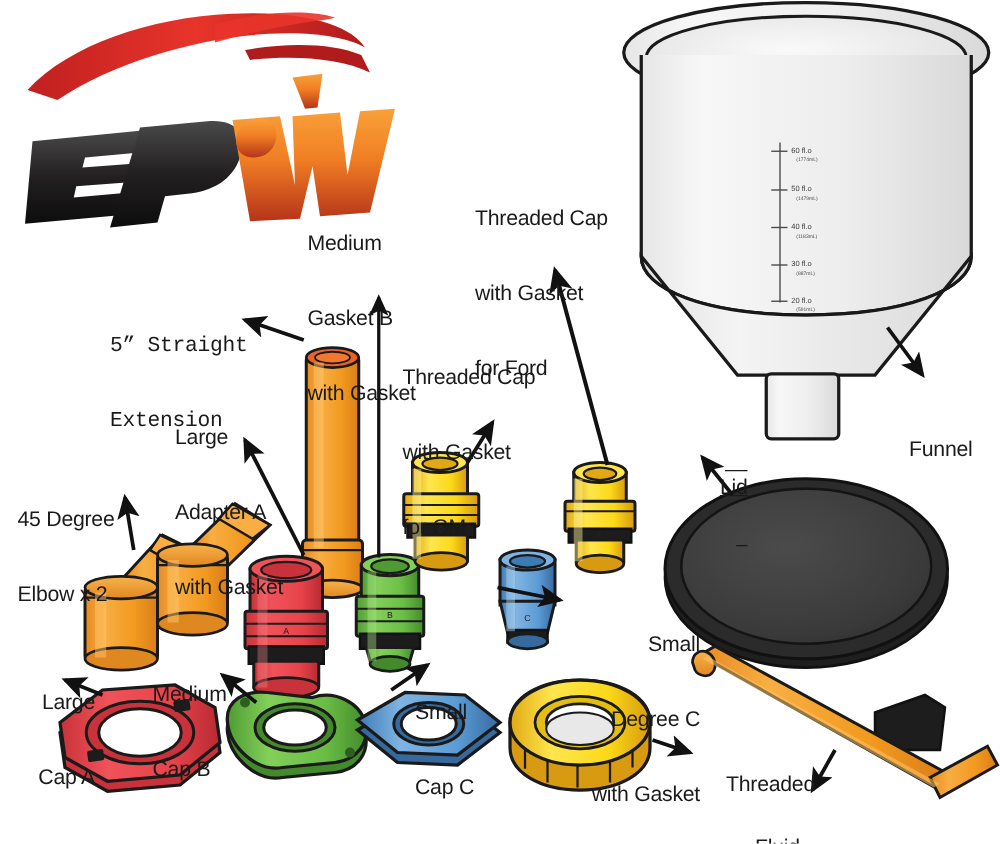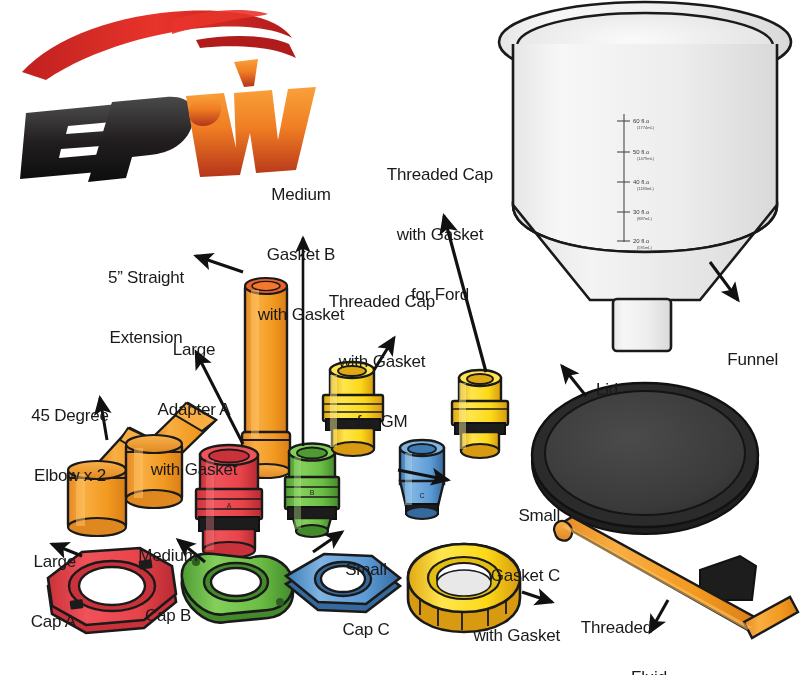--- a/index.html
+++ b/index.html
@@ -20,21 +20,20 @@
     inset: 0;
     width: 800px;
     height: 675px;
   }
   .lbl {
     position: absolute;
     font-family: "Liberation Sans", sans-serif;
     color: #1a1a1a;
     font-size: 17px;
     line-height: 20px;
-    text-align: center;
     white-space: pre;
     letter-spacing: -0.2px;
   }
   .lbl.left  { text-align: right; }
   .scale-num {
     position: absolute;
     font-family: "Liberation Sans", sans-serif;
     color: #3a3a3a;
     font-size: 6px;
     line-height: 6px;
@@ -347,21 +346,21 @@
     <div>with Gasket</div>
     <div>for Ford</div>
   </div>
 
   <div class="lbl" style="left:322px; top:252px; width:120px;">
     <div>Threaded Cap</div>
     <div>with Gasket</div>
     <div>for GM</div>
   </div>
 
-  <div class="lbl" style="left:88px; top:228px; width:116px;">
+  <div class="lbl" style="left:88px; top:228px; width:116px;font-family:Liberation Mono, monospace;">
     <div>5” Straight</div>
     <div>Extension</div>
   </div>
 
   <div class="lbl" style="left:140px; top:300px; width:108px;">
     <div>Large</div>
     <div>Adapter A</div>
     <div>with Gasket</div>
   </div>
 
@@ -380,39 +379,39 @@
     <div>Cap B</div>
   </div>
 
   <div class="lbl" style="left:332px; top:520px; width:68px;">
     <div>Small</div>
     <div>Cap C</div>
   </div>
 
   <div class="lbl left" style="left:452px; top:466px; width:108px;">
     <div>Small</div>
-    <div>Gasket C</div>
+    <div>Degree C</div>
     <div>with Gasket</div>
   </div>
 
   <div class="lbl left" style="left:552px; top:578px; width:100px;">
     <div>Threaded</div>
     
   </div>
 
   <div class="lbl" style="left:604px; top:628px; width:90px;">
     <div>Fluid</div>
     
   </div>
 
   <div class="lbl left" style="left:688px; top:310px; width:90px;">
     <div>Funnel</div>
   </div>
 
-  <div class="lbl left" style="left:568px; top:340px; width:50px;">
+  <div class="lbl left" style="left:548px; top:340px; width:50px;text-decoration:underline;">
     <div>Lid</div>
   </div>
 
   <div>
     <div class="scale-num" style="left:633px; top:118px;">60 fl.o</div>
     <div class="scale-ml" style="left:637px; top:126px;">(1774mL)</div>
     <div class="scale-num" style="left:633px; top:149px;">50 fl.o</div>
     <div class="scale-ml" style="left:637px; top:157px;">(1479mL)</div>
     <div class="scale-num" style="left:633px; top:179px;">40 fl.o</div>
     <div class="scale-ml" style="left:637px; top:187px;">(1183mL)</div>

